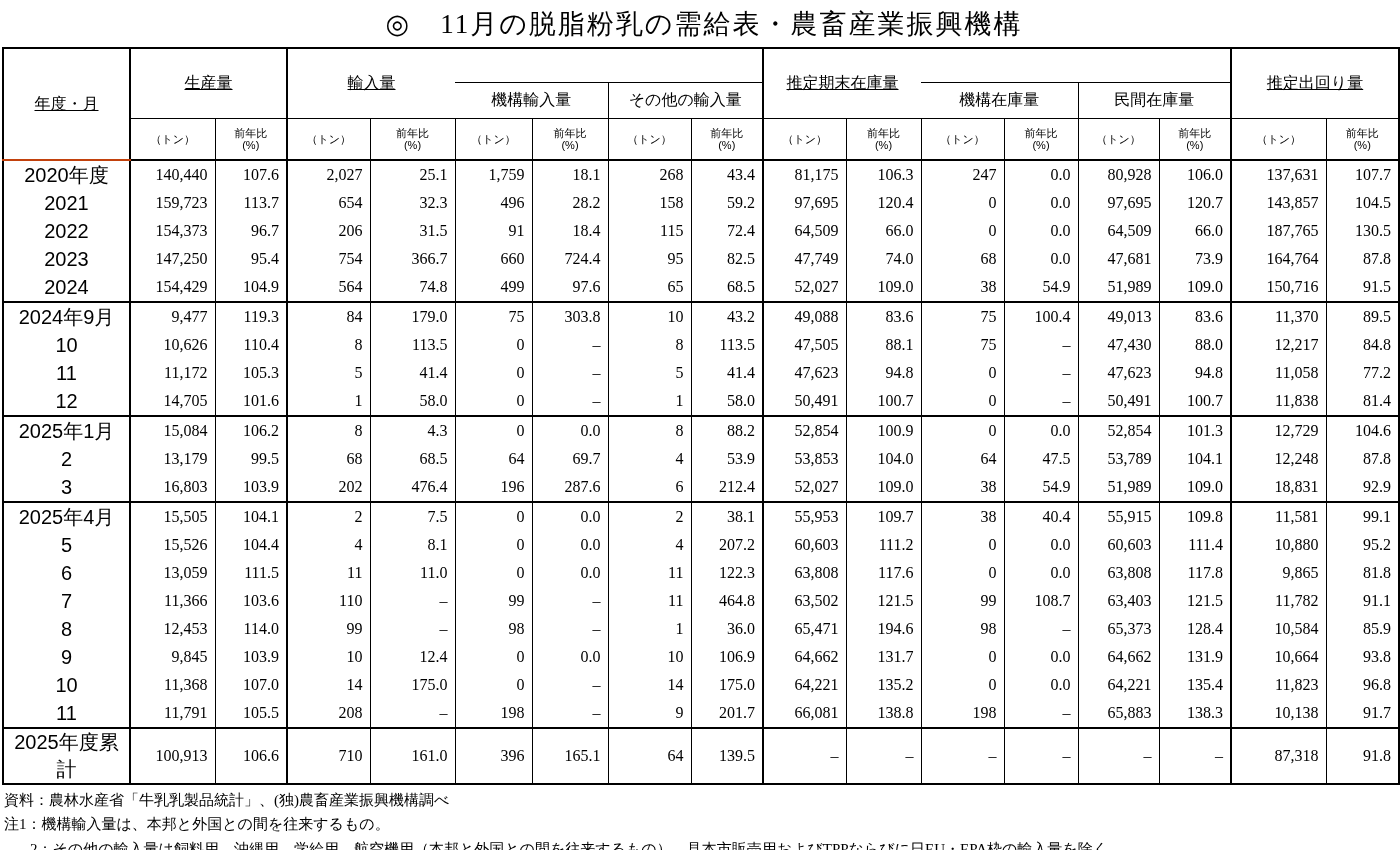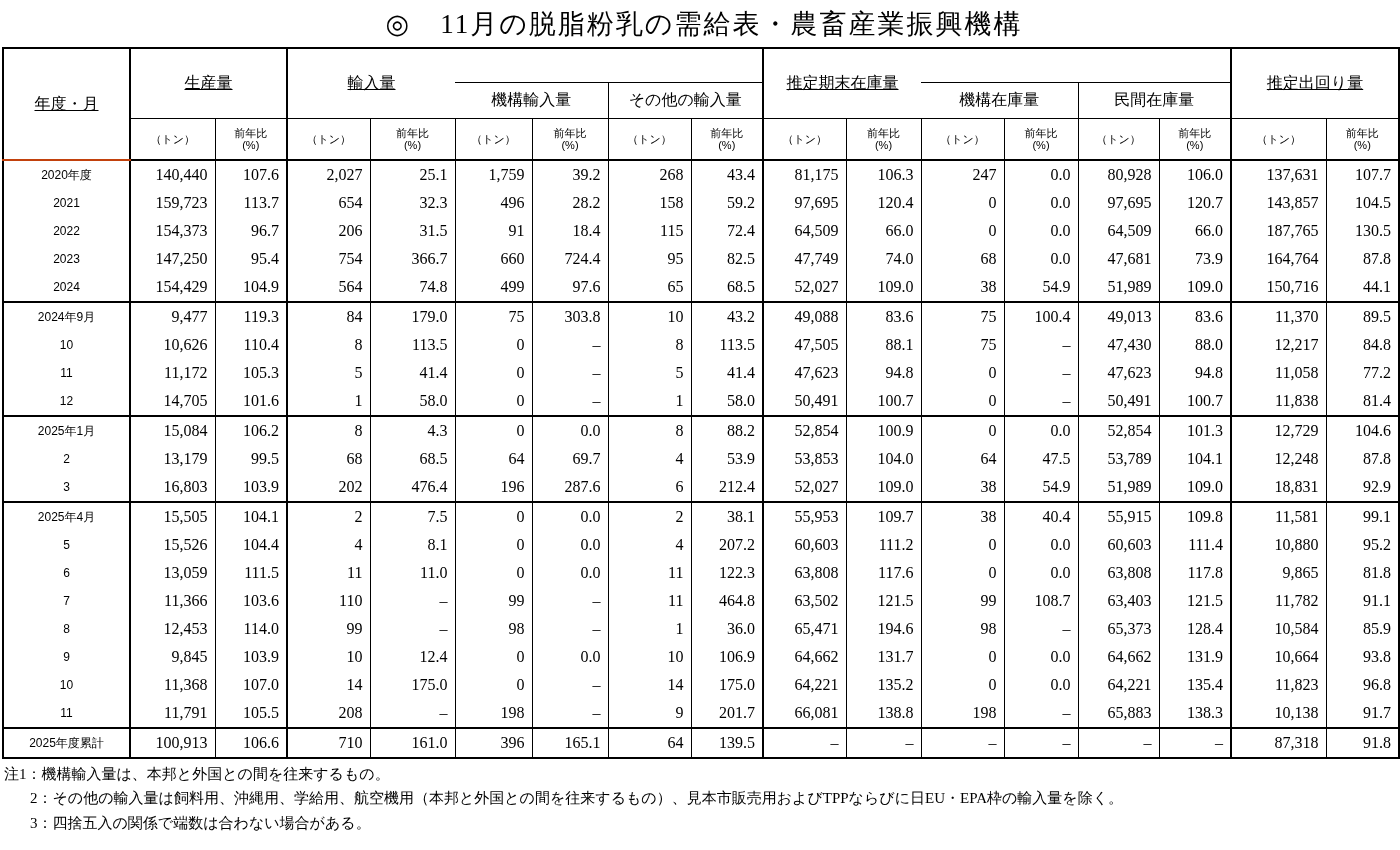--- a/index.html
+++ b/index.html
@@ -10,21 +10,21 @@
   table{border-collapse:collapse;table-layout:fixed;width:1396px;margin-left:2px;border:2px solid #000;}
   th,td{border:1px solid #000;overflow:hidden;}
   thead th{font-weight:normal;font-size:16px;text-align:center;vertical-align:middle;padding:1px 2px;}
   .hr1 th{height:31px;text-decoration:underline;}
   .hr2 th{height:33px;font-family:Liberation Serif, serif;}
   .unitrow th{height:38px;border-bottom:2px solid #000;}
   .unit{font-size:11px;white-space:pre-line;line-height:1.12;}
   .noL{border-left:hidden;}
   .thickL{border-left:2px solid #000 !important;}
   th[data-name="year-month-header"]{border-right:2px solid #000;border-bottom:2px solid #c2410c;}
-  tbody th{font-weight:normal;font-size:12px;text-align:center;border-top:none;border-bottom:none;
+  tbody th{font-weight:normal;font-size:20px;text-align:center;border-top:none;border-bottom:none;
     border-right:2px solid #000;padding:0 2px;}
   tbody td{font-family:"Liberation Serif","DejaVu Serif",serif;font-size:16px;text-align:right;
     padding:2px 7px 2px 2px;height:24px;border-top:none;border-bottom:none;}
   tr.sec > th, tr.sec > td{border-top:2px solid #000;}
   .notes{margin:3px 0 0 4px;font-family:"Liberation Serif","DejaVu Serif",serif;font-size:15px;line-height:1.62;}
   .note{white-space:nowrap;}
   .note.indent{padding-left:26px;}
 </style>
 </head>
 <body>
@@ -96,21 +96,21 @@
       </tr>
     </thead>
     <tbody data-name="table-body">
         <tr data-name="table-row">
           <th data-name="row-label">2020年度</th>
           <td data-name="cell" class="thickL">140,440</td>
           <td data-name="cell">107.6</td>
           <td data-name="cell" class="thickL">2,027</td>
           <td data-name="cell">25.1</td>
           <td data-name="cell">1,759</td>
-          <td data-name="cell">39.2</td>
+          <td data-name="cell">18.1</td>
           <td data-name="cell">268</td>
           <td data-name="cell">43.4</td>
           <td data-name="cell" class="thickL">81,175</td>
           <td data-name="cell">106.3</td>
           <td data-name="cell">247</td>
           <td data-name="cell">0.0</td>
           <td data-name="cell">80,928</td>
           <td data-name="cell">106.0</td>
           <td data-name="cell" class="thickL">137,631</td>
           <td data-name="cell">107.7</td>
@@ -182,21 +182,21 @@
           <td data-name="cell">97.6</td>
           <td data-name="cell">65</td>
           <td data-name="cell">68.5</td>
           <td data-name="cell" class="thickL">52,027</td>
           <td data-name="cell">109.0</td>
           <td data-name="cell">38</td>
           <td data-name="cell">54.9</td>
           <td data-name="cell">51,989</td>
           <td data-name="cell">109.0</td>
           <td data-name="cell" class="thickL">150,716</td>
-          <td data-name="cell">44.1</td>
+          <td data-name="cell">91.5</td>
         </tr>
         <tr data-name="table-row" class="sec">
           <th data-name="row-label">2024年9月</th>
           <td data-name="cell" class="thickL">9,477</td>
           <td data-name="cell">119.3</td>
           <td data-name="cell" class="thickL">84</td>
           <td data-name="cell">179.0</td>
           <td data-name="cell">75</td>
           <td data-name="cell">303.8</td>
           <td data-name="cell">10</td>
@@ -492,17 +492,18 @@
           <td data-name="cell">–</td>
           <td data-name="cell">–</td>
           <td data-name="cell">–</td>
           <td data-name="cell" class="thickL">87,318</td>
           <td data-name="cell">91.8</td>
         </tr>
       </tbody>
   </table>
 
   <div class="notes" data-name="notes">
+      <div class="note" data-name="note-line">資料：農林水産省「牛乳乳製品統計」、(独)農畜産業振興機構調べ</div>
       <div class="note" data-name="note-line">注1：機構輸入量は、本邦と外国との間を往来するもの。</div>
       <div class="note indent" data-name="note-line">2：その他の輸入量は飼料用、沖縄用、学給用、航空機用（本邦と外国との間を往来するもの）、見本市販売用およびTPPならびに日EU・EPA枠の輸入量を除く。</div>
       <div class="note indent" data-name="note-line">3：四捨五入の関係で端数は合わない場合がある。</div>
     </div>
 </div>
 
 </body></html>

